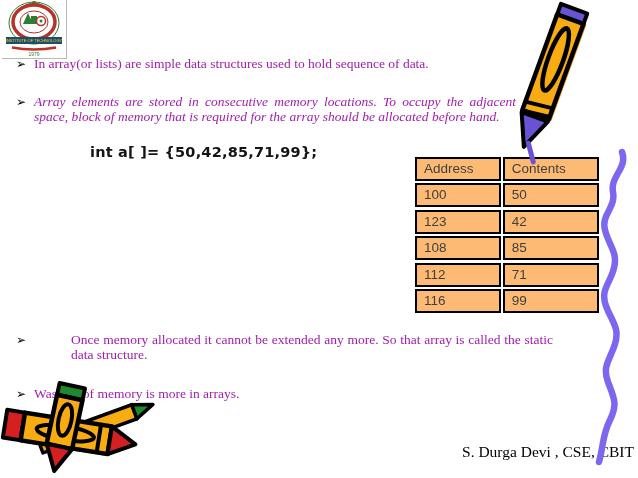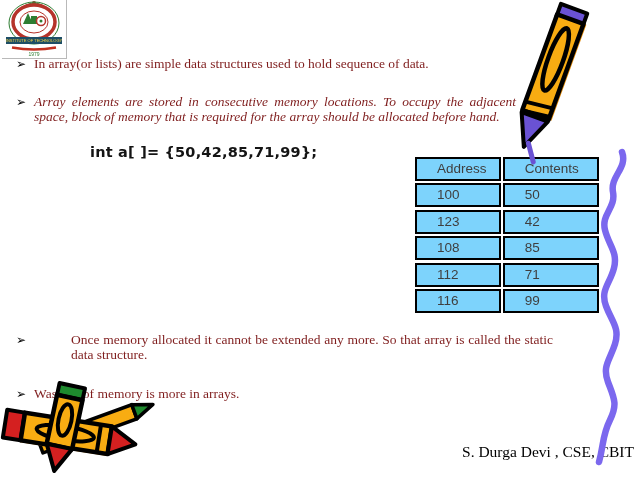--- a/index.html
+++ b/index.html
@@ -13,38 +13,38 @@
     position:absolute;left:2px;top:0;width:64px;height:58px;background:#fff;
     border-right:1px solid #b9b9b9;border-bottom:1px solid #b9b9b9;
   }
   
   .bullet{position:absolute;left:16px;display:flex;align-items:flex-start;}
   .bullet .marker{
     width:18px;flex:0 0 18px;font-size:12px;line-height:15px;color:#000;
     font-family:"DejaVu Sans",sans-serif;
   }
   .bullet .btext{
-    font-size:13.5px;line-height:14.7px;color:#7f1d1d;text-align:justify;
+    font-size:13.5px;line-height:14.7px;color:#a21caf;text-align:justify;
   }
   .b1{top:57px;} .b1 .btext{white-space:nowrap;}
   .b2{top:95px;} .b2 .btext{width:482px;font-style:italic;}
   .b3{top:333px;} .b3 .btext{width:482px;margin-left:37px;}
   .b4{top:387px;} .b4 .btext{white-space:nowrap;}
   
   .code{
     position:absolute;left:90px;top:144px;
     font-family:"DejaVu Sans",sans-serif;font-size:14.5px;font-weight:600;
     letter-spacing:0.2px;color:#141414;
   }
   
   .mtable{position:absolute;left:415px;top:157px;width:184px;}
   .trow{display:flex;gap:2px;margin-bottom:2.4px;}
   .tcell{
-    box-sizing:border-box;border:2px solid #000;background:#7dd3fc;
-    height:24px;line-height:20px;padding-left:20px;
+    box-sizing:border-box;border:2px solid #000;background:#fdba74;
+    height:24px;line-height:20px;padding-left:7px;
     font-family:"Liberation Sans",sans-serif;font-size:13.5px;color:#3f3f3f;
   }
   .tcell.c1{width:88px;} .tcell.c2{width:99px;}
   
   .attribution{
     position:absolute;right:4px;top:443px;font-size:15.5px;color:#000;
     font-family:"Liberation Serif",serif;
   }
   
   .deco{position:absolute;left:0;top:0;width:638px;height:478px;pointer-events:none;z-index:6;}

